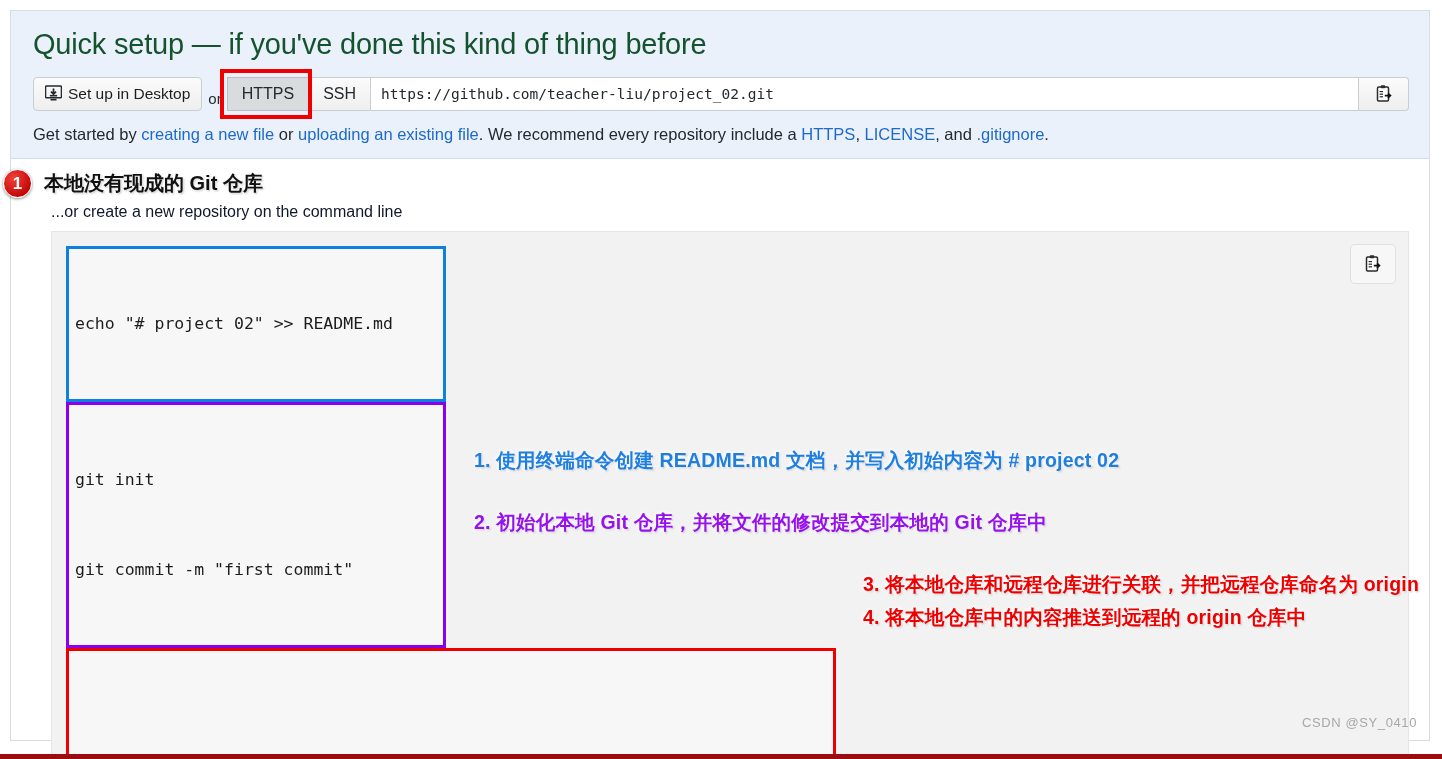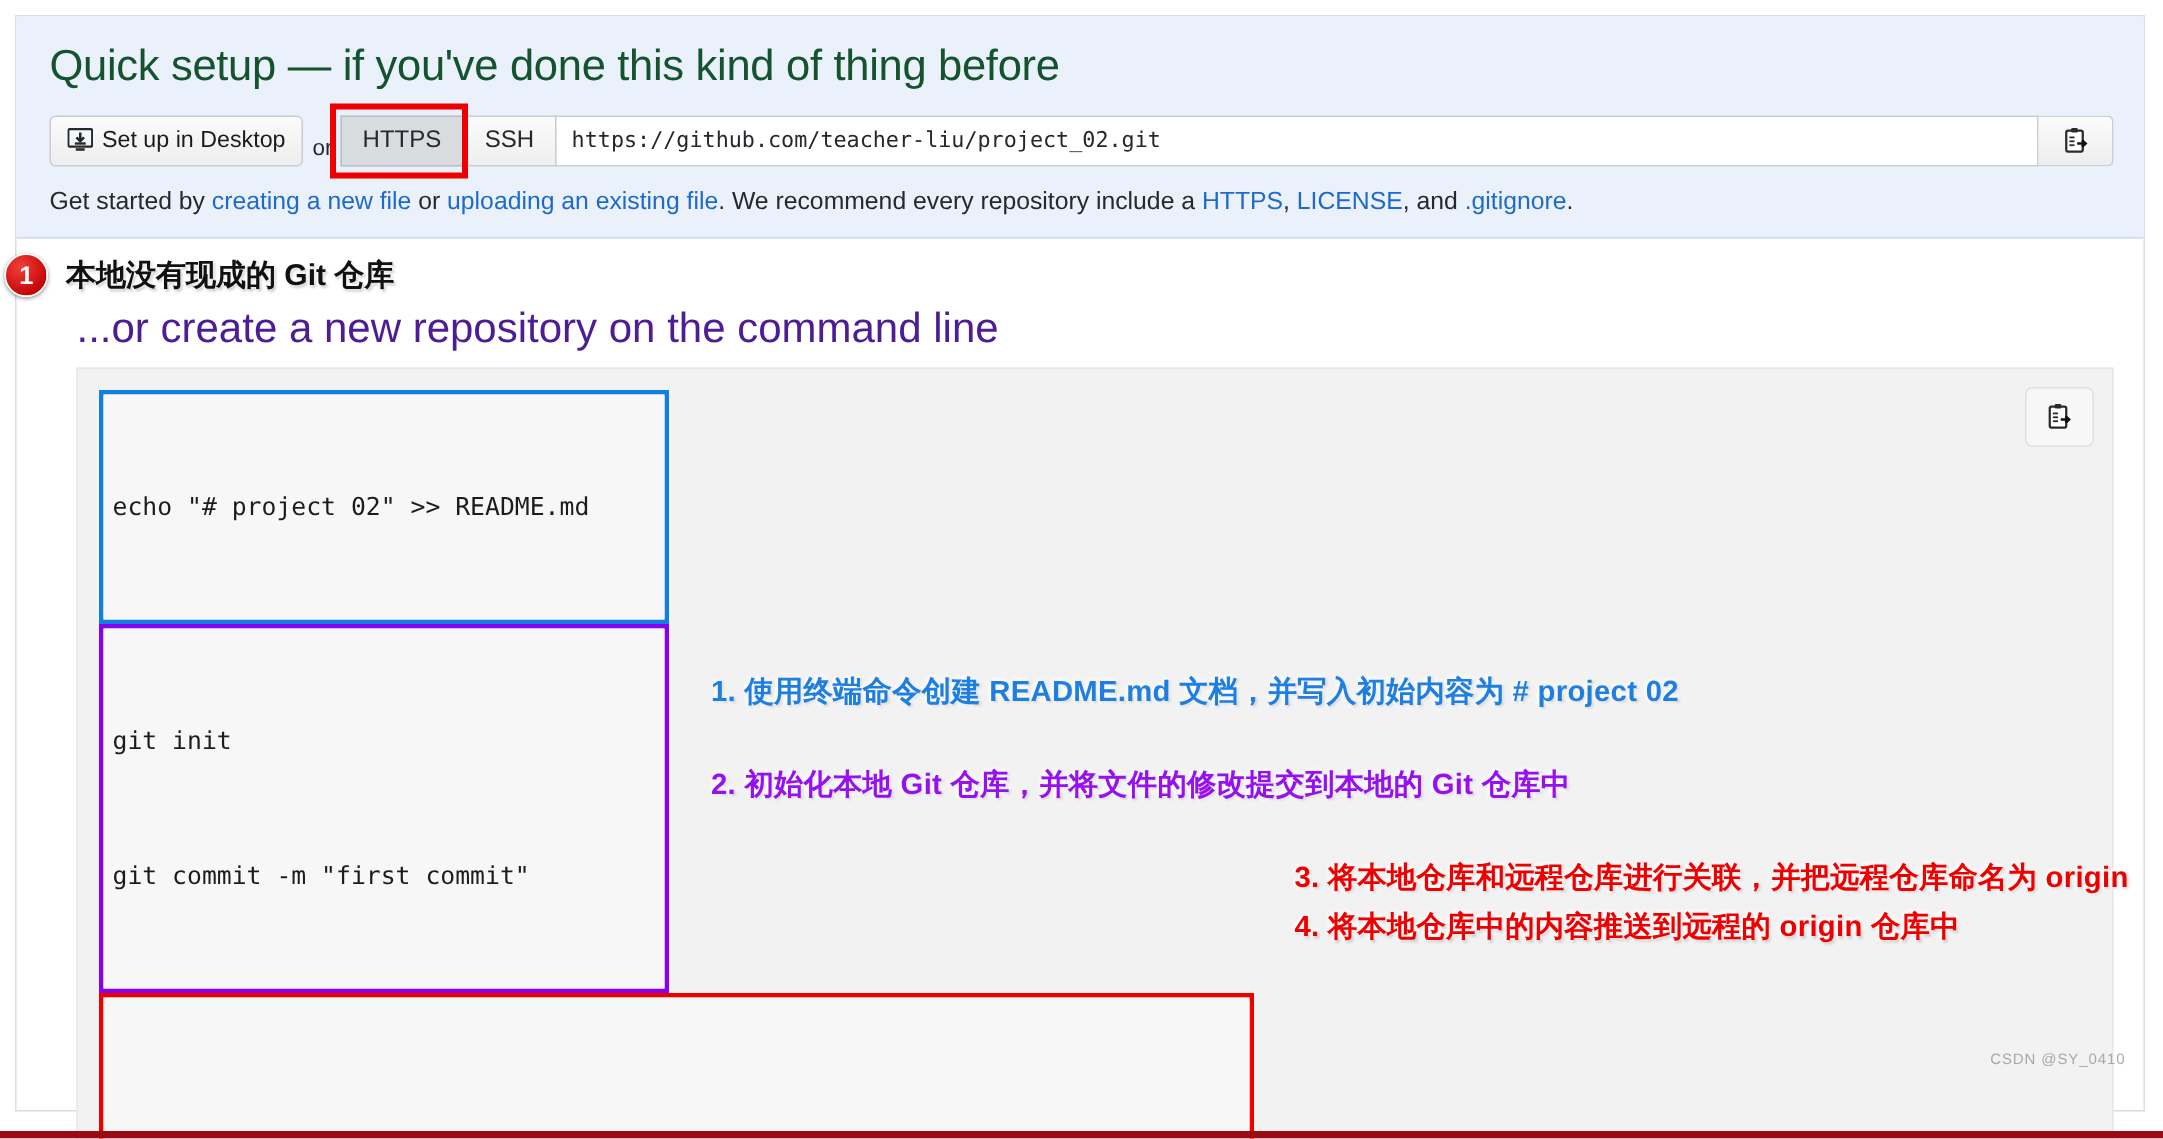--- a/index.html
+++ b/index.html
@@ -142,22 +142,22 @@
   .cn-heading-text {
     font-size: 20px;
     font-weight: bold;
     color: #111;
     margin-left: -8px;
     text-shadow: 0 0 3px #fff, 0 0 3px #fff, 1px 1px 2px rgba(0,0,0,.35);
     white-space: nowrap;
   }
 
   .sub-heading {
-    font-size: 28px;
-    color: #4c1d95;
+    font-size: 16px;
+    color: #0f172a;
     margin: 4px 0 10px 40px;
     font-weight: normal;
   }
 
   .codebox {
     position: relative;
     margin: 0 20px 0 40px;
     background: #f2f2f2;
     border: 1px solid #e6e6e6;
     padding: 14px 14px 14px 14px;
@@ -202,22 +202,22 @@
     white-space: nowrap;
     letter-spacing: 0.2px;
     margin-left: 26px;
   }
   .anno-blue   { color: #1f7fe0; text-shadow: 0 0 4px #fff, 0 0 4px #fff, 0 0 4px #fff, 1px 1px 2px rgba(0,0,0,.4); }
   .anno-purple { color: #9611ee; text-shadow: 0 0 4px #fff, 0 0 4px #fff, 0 0 4px #fff, 1px 1px 2px rgba(0,0,0,.4); }
   .anno-red    { color: #ef0000; text-shadow: 0 0 4px #fff, 0 0 4px #fff, 0 0 4px #fff, 1px 1px 2px rgba(0,0,0,.4); }
 
   .watermark {
     position: absolute;
-    right: 12px; bottom: 28px;
-    font-size: 10px;
+    right: 12px; bottom: 10px;
+    font-size: 13px;
     color: #a8a8a8;
     letter-spacing: 0.6px;
   }
 
   .bottom-bar {
     position: absolute;
     left: 0; bottom: 0;
     width: 1442px; height: 5px;
     background: #9b0c12;
   }

